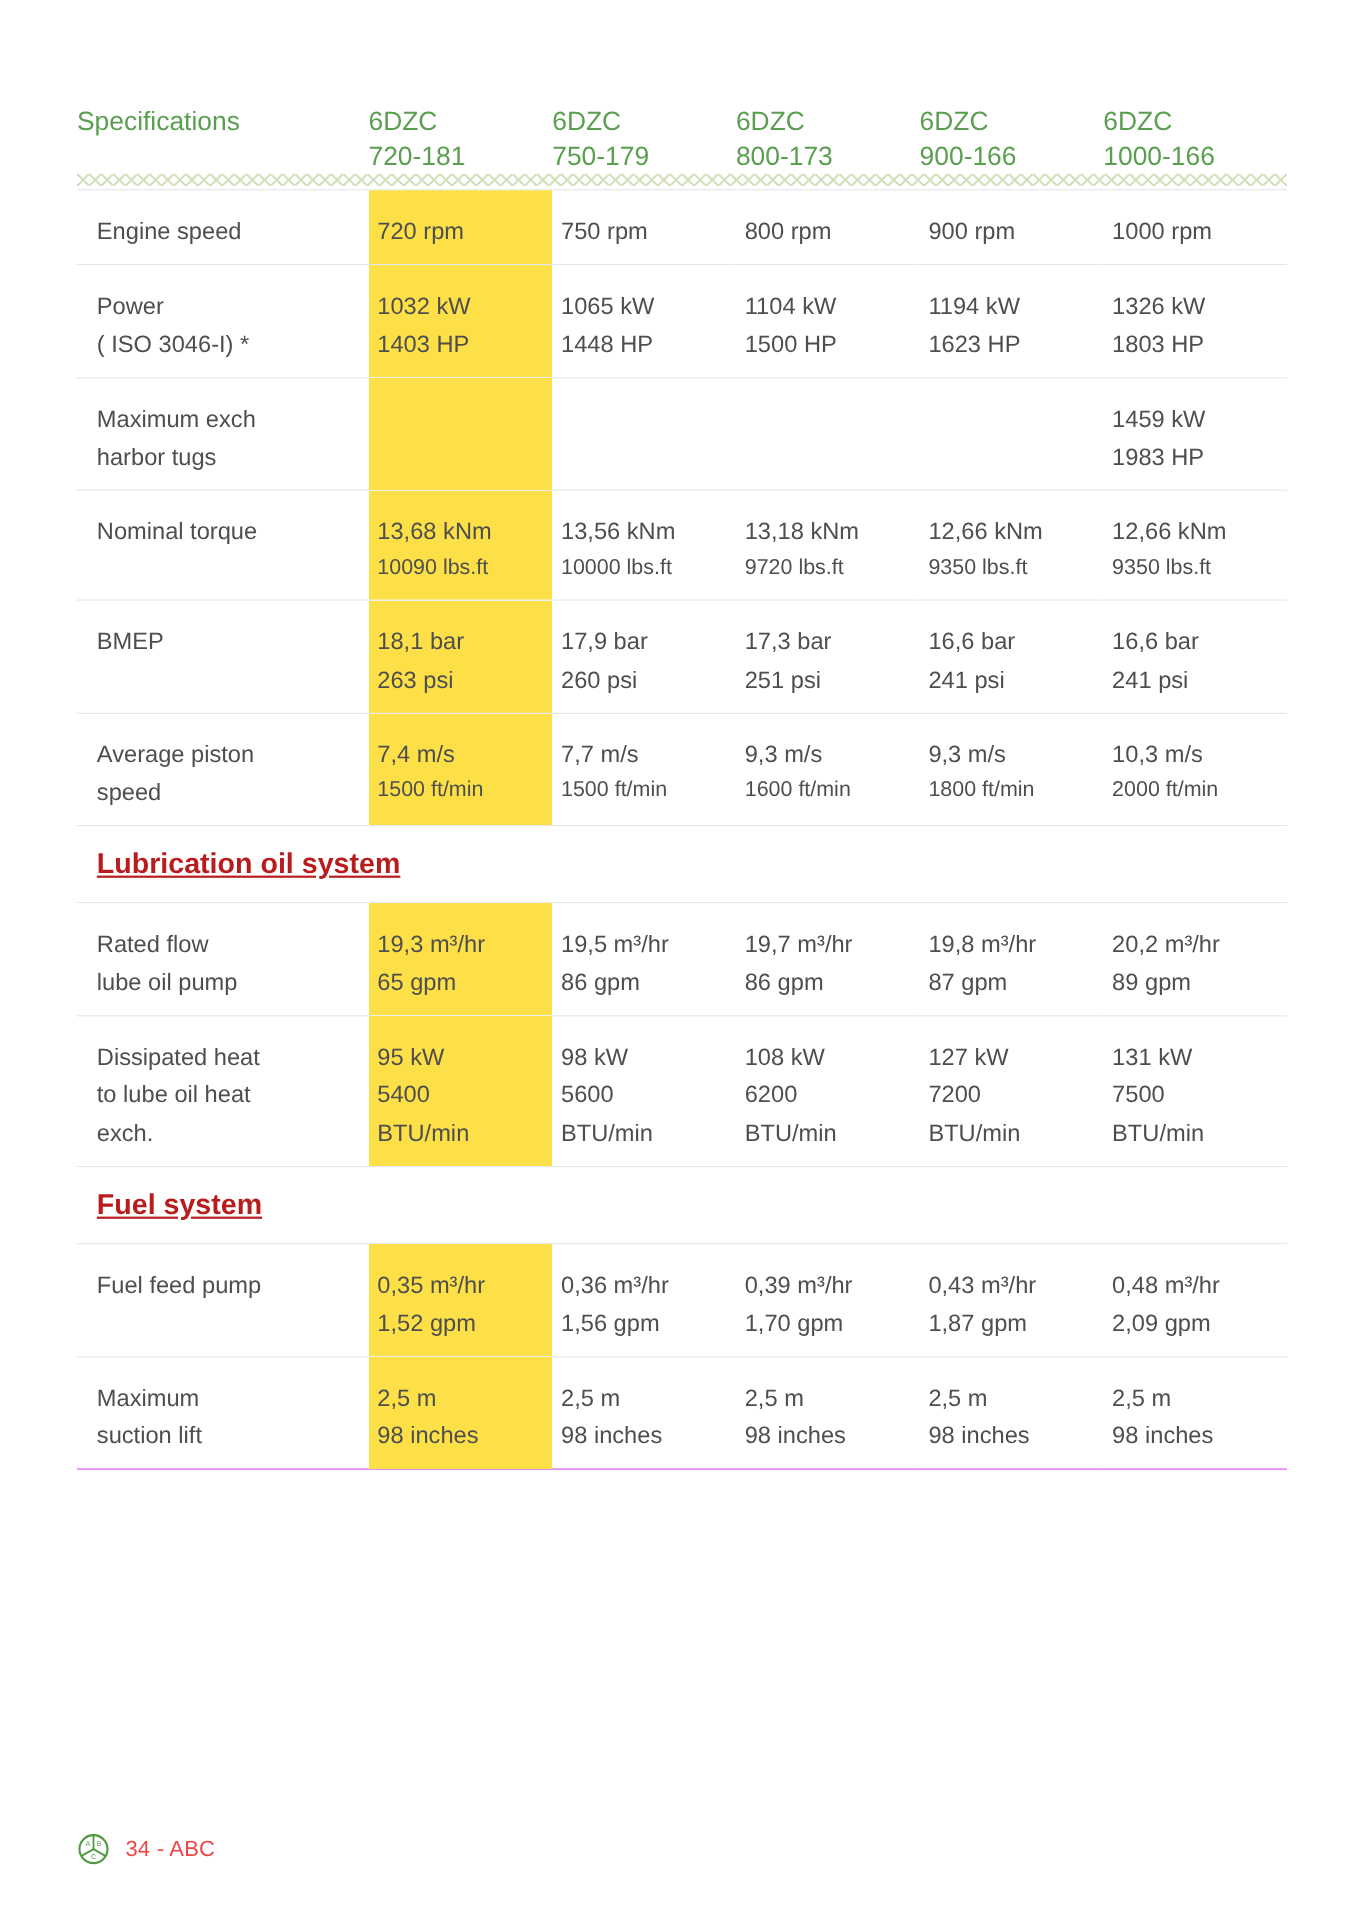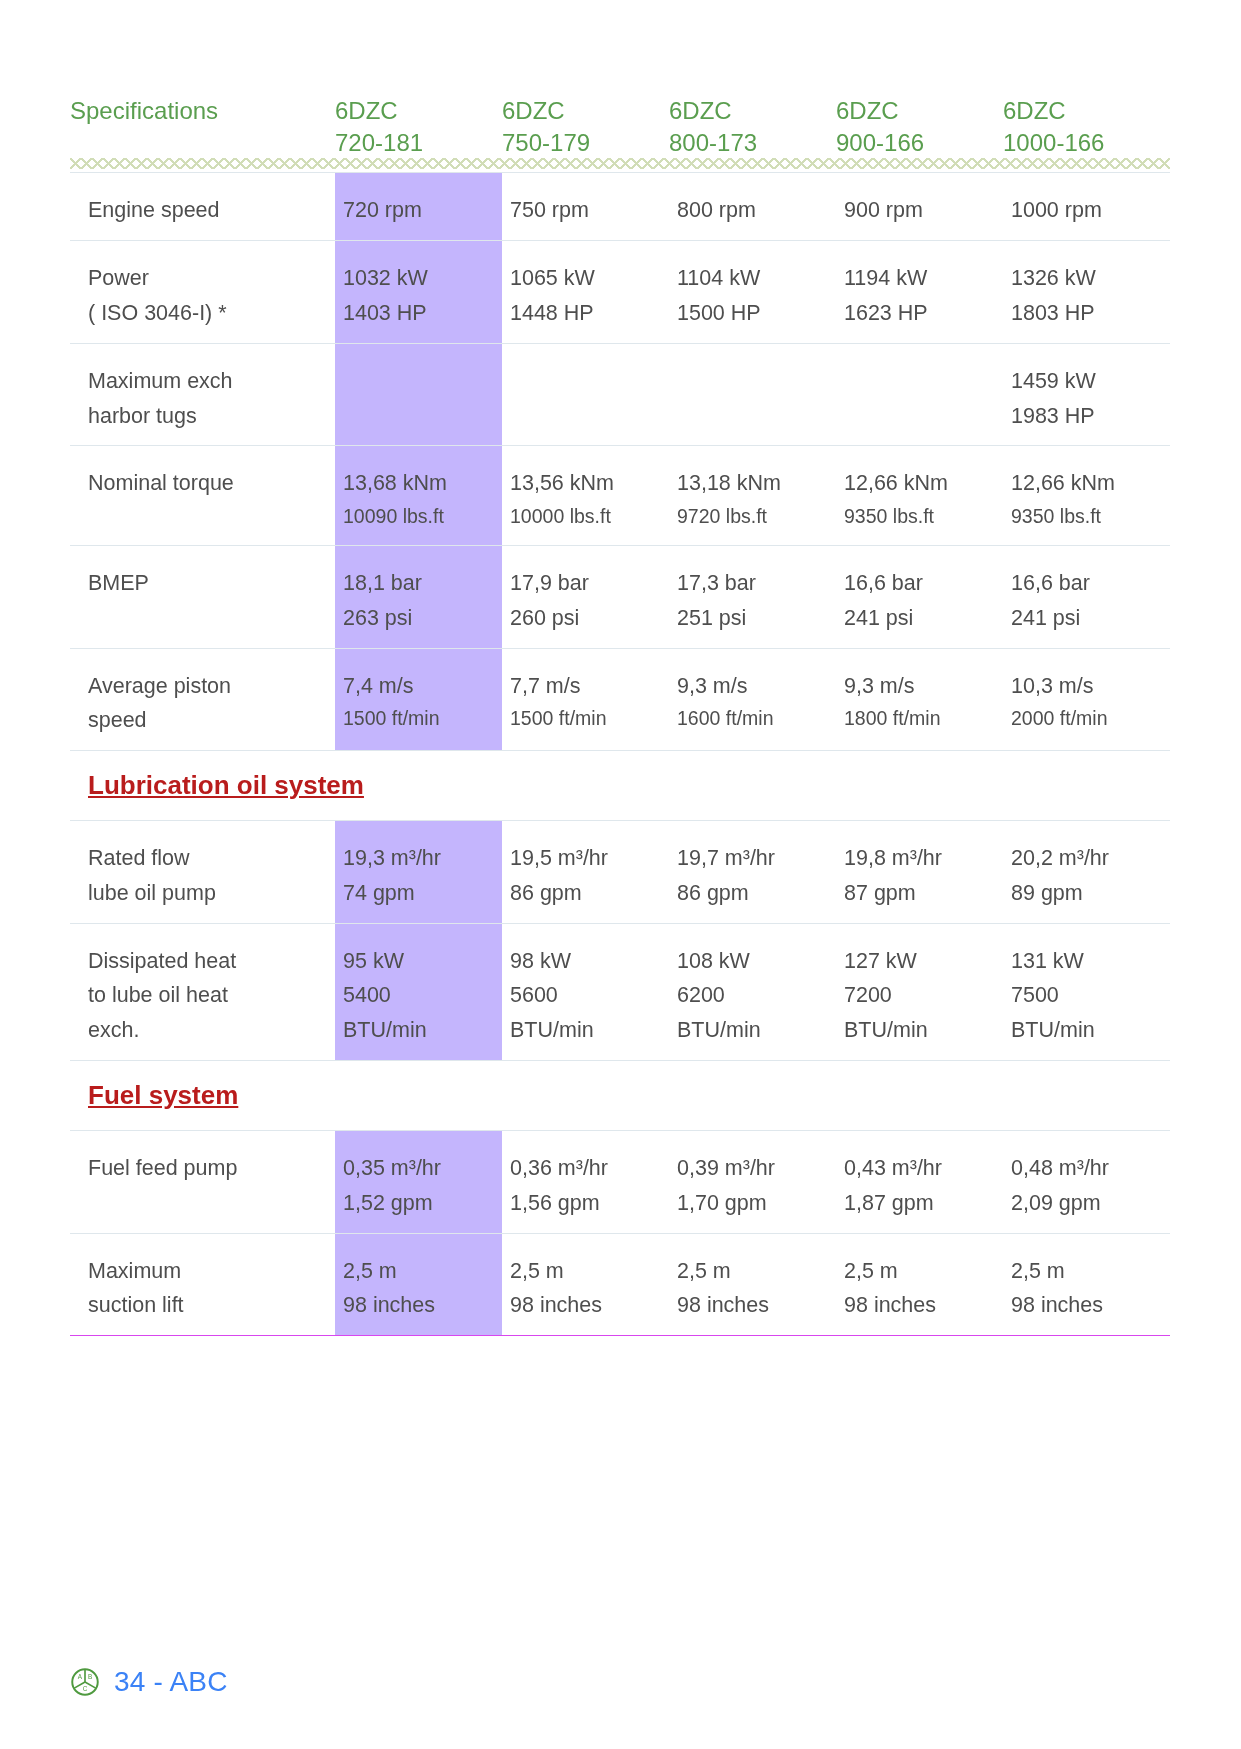--- a/index.html
+++ b/index.html
@@ -120,35 +120,35 @@
     font-size: 26px;
     font-weight: bold;
     color: #b91c1c;
     padding-left: 18px;
     line-height: 1.3;
     text-decoration: underline;
   }
 
   tr.last-row > td { border-bottom: 1px solid #d946ef; }
   .spec-table td, .spec-table th { position: relative; z-index: 1; background: transparent; }
-  tr.data-row > td.val.hl { background: #c4b5fd; }
+  tr.data-row > td.val.hl { background: #fde047; }
 
   
   .footer {
     position: absolute;
     left: 70px;
     top: 1666px;
     display: flex;
     align-items: center;
     gap: 14px;
   }
   .footer-logo { width: 30px; height: 30px; display: block; }
   .footer-text {
-    font-size: 28px;
-    color: #3b82f6;
+    font-size: 20px;
+    color: #ef4444;
     letter-spacing: 0.2px;
   }
 </style>
 </head>
 <body>
 
 <div class="page">
 
   <div class="content">
 
@@ -331,21 +331,21 @@
               <div class="section-title">Lubrication oil system</div>
             </td>
           </tr>
           <tr class="data-row">
             <td class="label">
               <span class="ln">Rated flow</span>
               <span class="ln">lube oil pump</span>
             </td>
             <td class="val hl">
               <span class="ln">19,3 m³/hr</span>
-              <span class="ln">74 gpm</span>
+              <span class="ln">65 gpm</span>
             </td>
             <td class="val">
               <span class="ln">19,5 m³/hr</span>
               <span class="ln">86 gpm</span>
             </td>
             <td class="val">
               <span class="ln">19,7 m³/hr</span>
               <span class="ln">86 gpm</span>
             </td>
             <td class="val">

